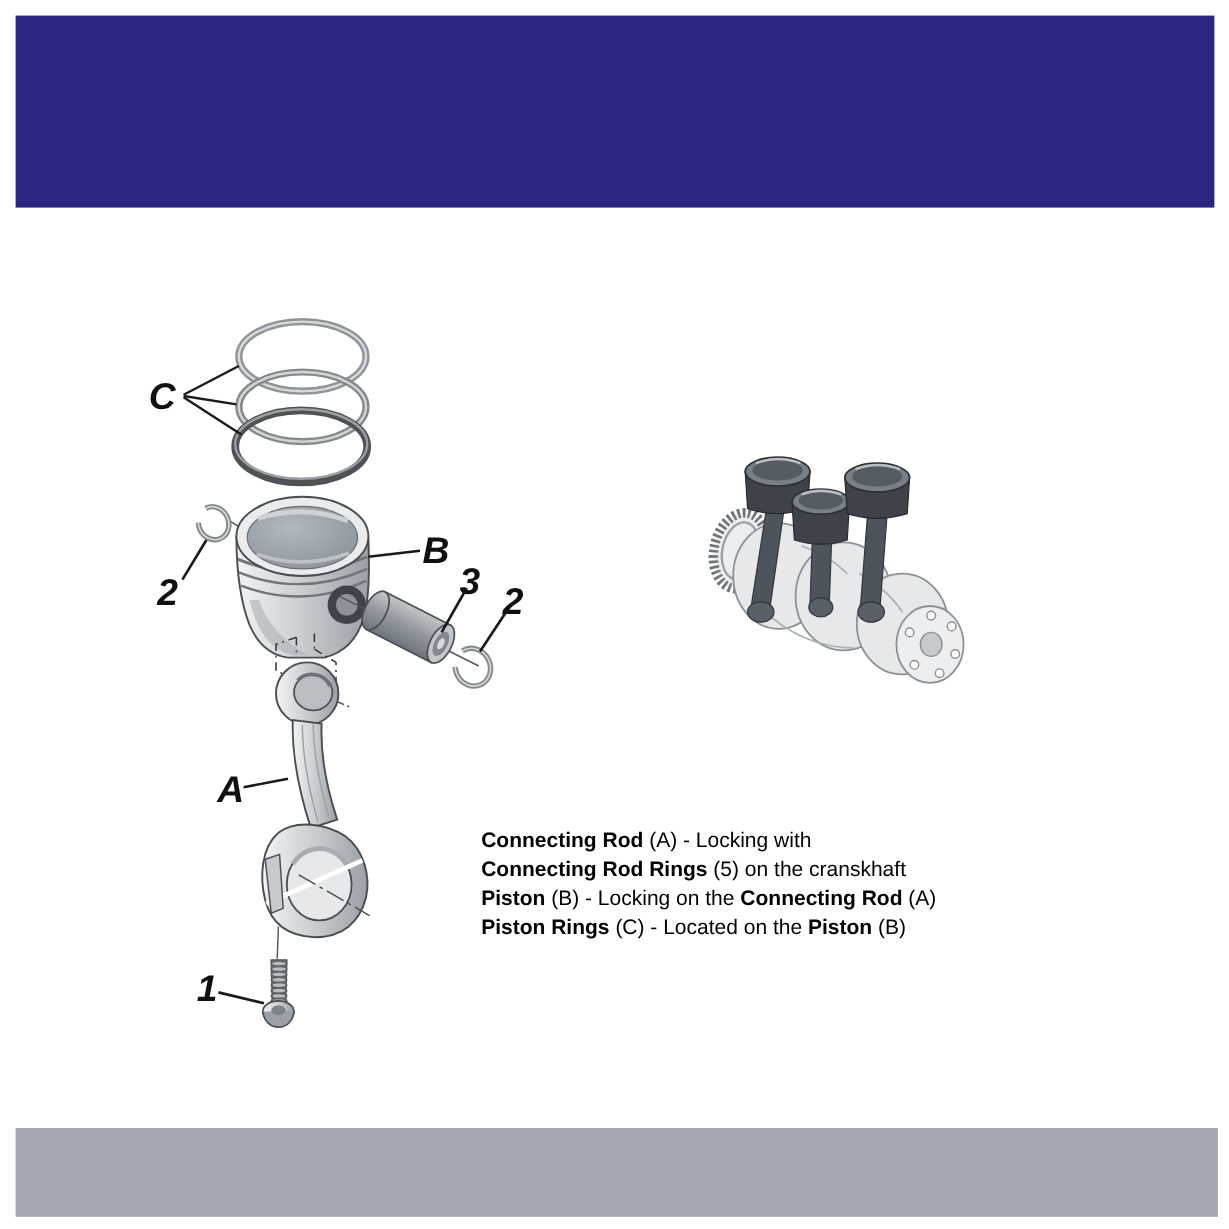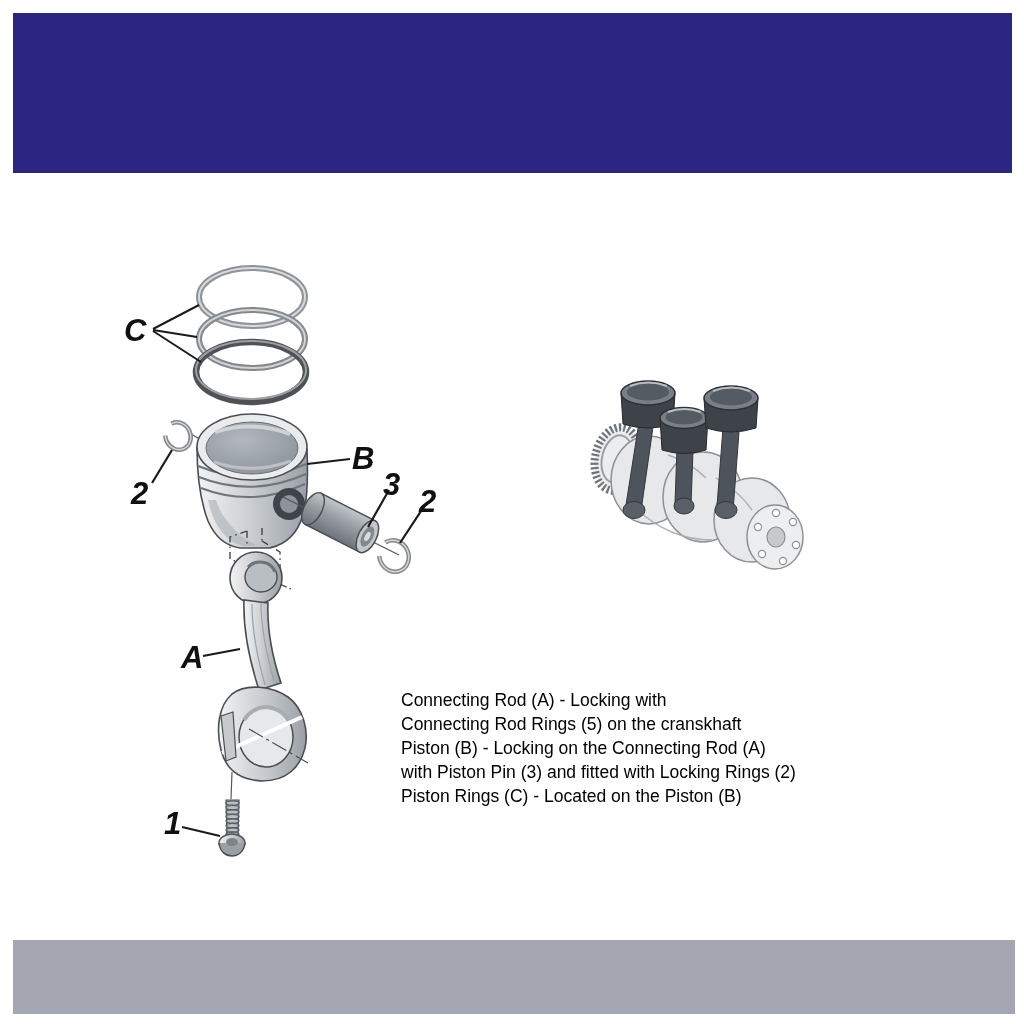--- a/index.html
+++ b/index.html
@@ -19,21 +19,21 @@
     font-size:31px;fill:#101010;
   }
   .description{
     position:absolute;left:401px;top:688px;width:500px;
     color:#000;
   }
   .desc-line{
     font-size:17.5px;line-height:24px;white-space:nowrap;
     font-family:"Liberation Sans", sans-serif;
   }
-  .desc-line .b{font-weight:normal;}
+  .desc-line .b{font-weight:bold;}
 </style>
 </head>
 <body>
 
 <div class="page">
 
   <div class="banner banner-top" style="background: rgb(42, 38, 129);"></div>
   <div class="banner banner-bottom" style="background: rgb(164, 167, 178);"></div>
 
   <svg id="diagram-svg" width="1024" height="1024" viewBox="0 0 1024 1024">
@@ -206,17 +206,16 @@
     <text class="lbl" x="383" y="495">3</text>
     <text class="lbl" x="419" y="512">2</text>
     <text class="lbl" x="181" y="668">A</text>
     <text class="lbl" x="164" y="834">1</text>
   </svg>
 
   <div class="description">
       <div class="desc-line"><span class="b">Connecting Rod</span><span> (A) - Locking with</span></div>
       <div class="desc-line"><span class="b">Connecting Rod Rings</span><span> (5) on the cranskhaft</span></div>
       <div class="desc-line"><span class="b">Piston</span><span> (B) - Locking on the </span><span class="b">Connecting Rod</span><span> (A)</span></div>
-      <div class="desc-line"><span>with </span><span class="b">Piston Pin</span><span> (3) and fitted with </span><span class="b">Locking Rings</span><span> (2)</span></div>
       <div class="desc-line"><span class="b">Piston Rings</span><span> (C) - Located on the </span><span class="b">Piston</span><span> (B)</span></div>
     </div>
 
 </div>
 
 </body></html>

